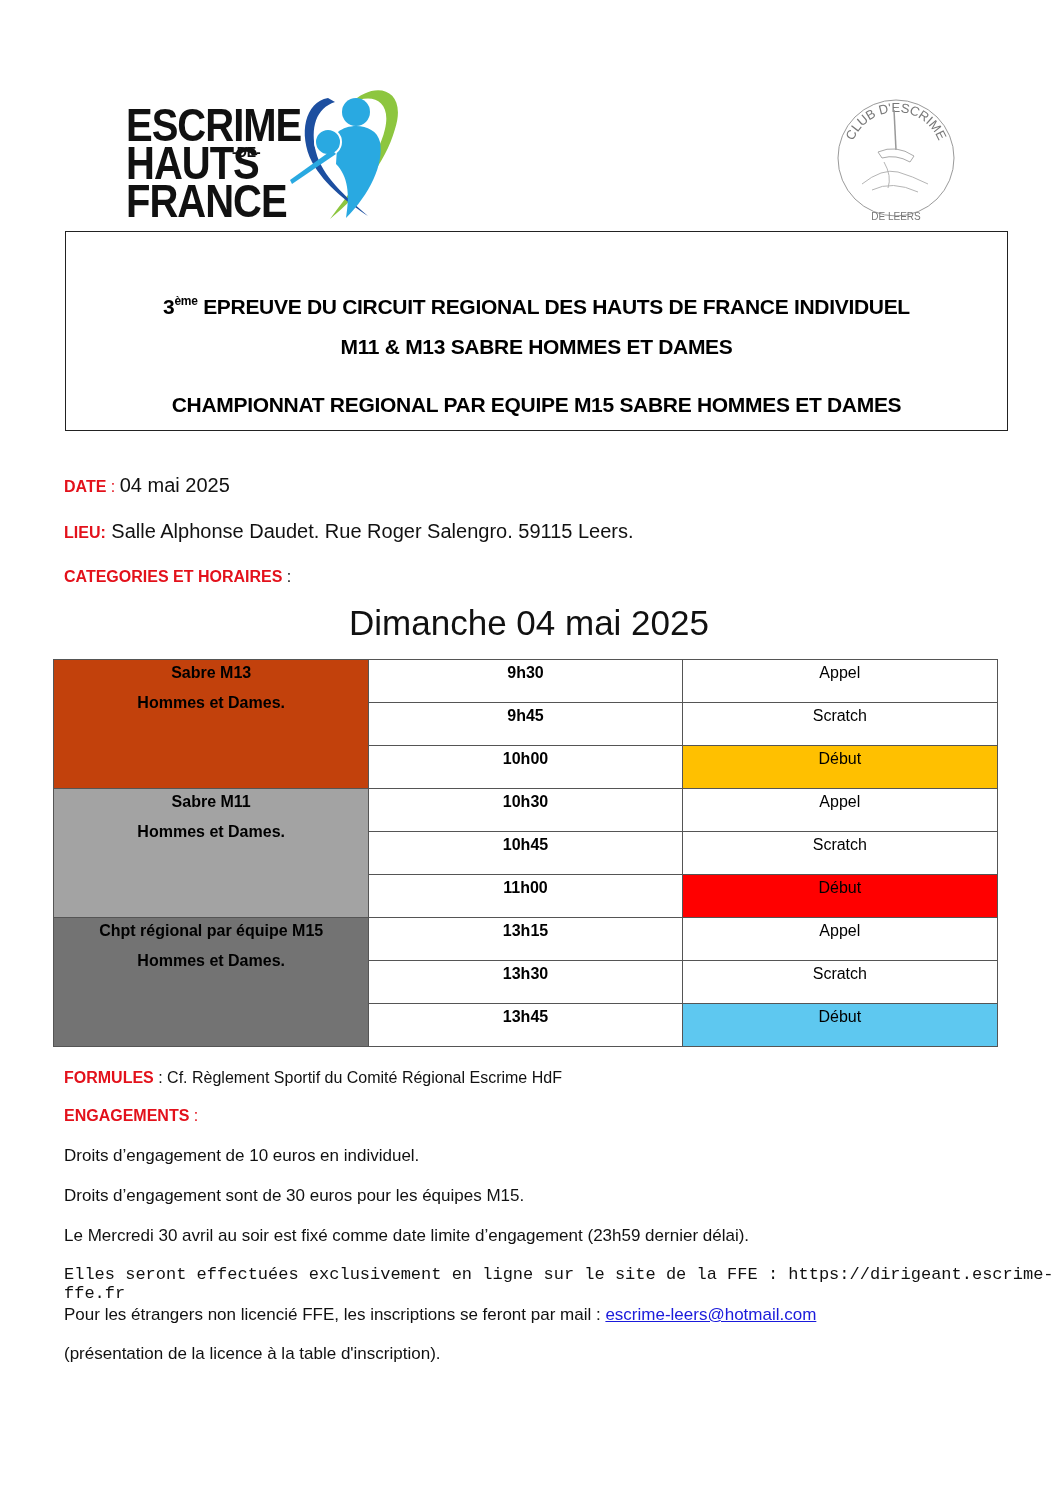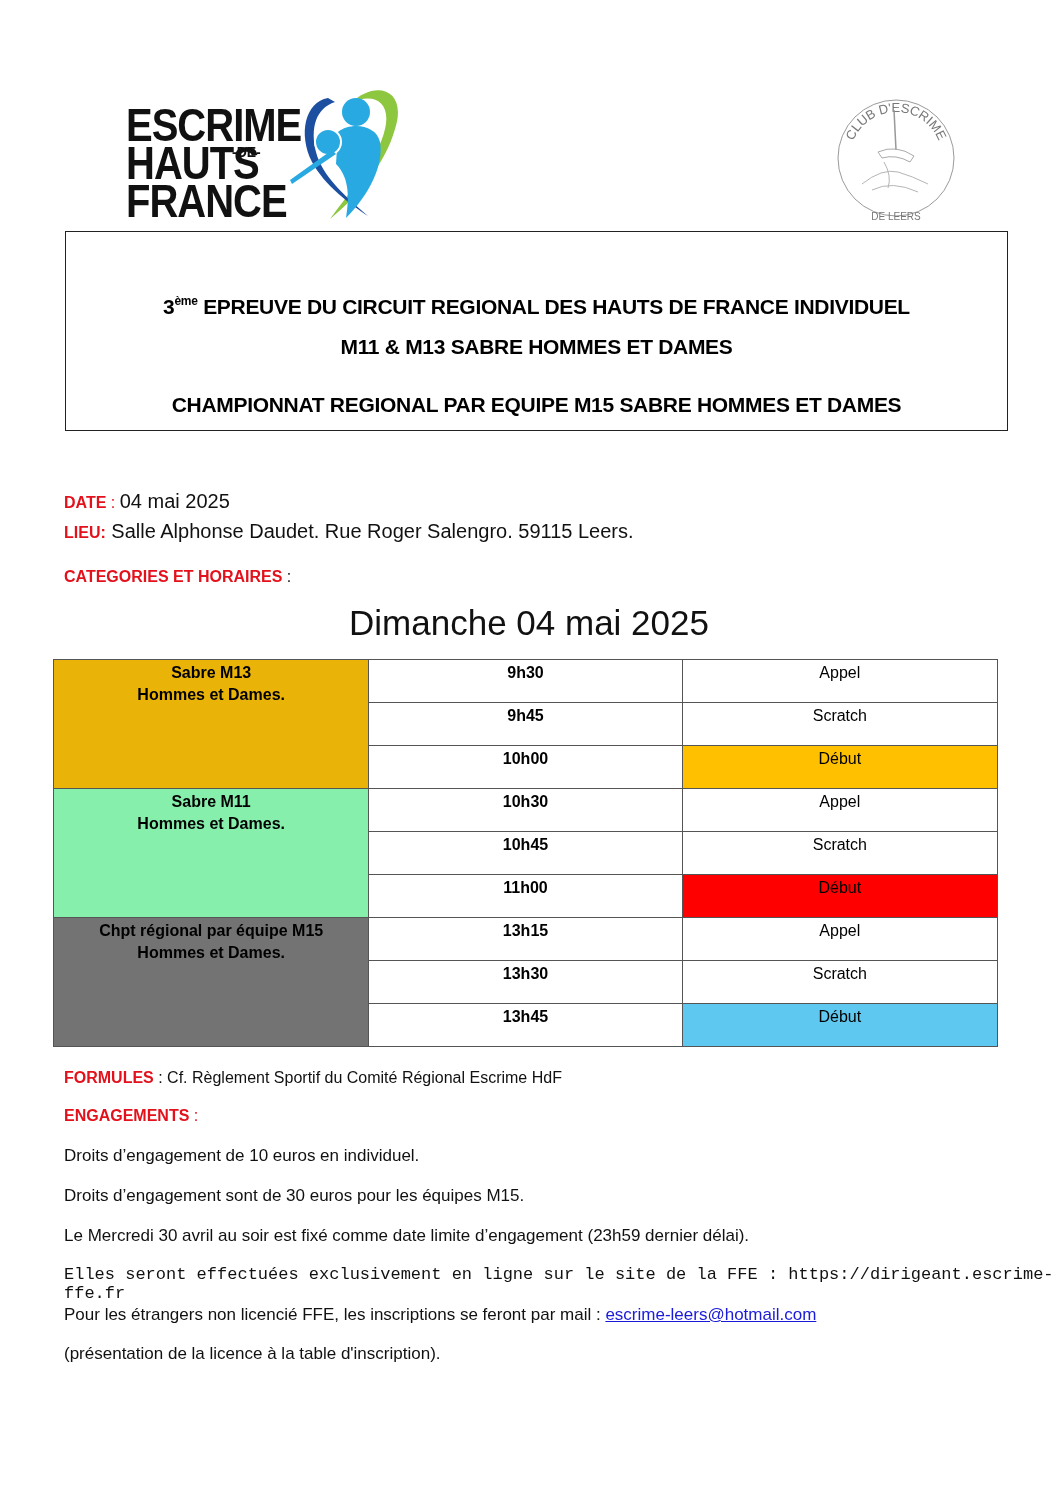--- a/index.html
+++ b/index.html
@@ -26,35 +26,35 @@
                 font-family: "Liberation Sans", sans-serif; font-weight: bold;
                 font-size: 21px; letter-spacing: -0.3px; }
   #title-l1 { top: 62px; }
   #title-l2 { top: 103px; }
   #title-l3 { top: 161px; }
   sup.ord { font-size: 12px; font-weight: bold; vertical-align: 9px; }
 
   
   .info { position: absolute; left: 64px; font-size: 20px; color: #111; }
   .lbl { color: #e3111b; font-weight: bold; font-size: 16px; }
-  #info-date { top: 474px; margin-top: 16px; }
+  #info-date { top: 474px; }
   #info-lieu { top: 520px; }
   #info-cat { top: 564px; }
 
   #day-heading { left: 0; width: 1058px; top: 603px; text-align: center; font-size: 35px; color: #111; }
 
   
   #schedule { left: 53px; top: 659px; width: 945px; border-collapse: collapse; }
   #schedule td { border: 1.5px solid #555; height: 38px; padding: 0; text-align: center;
                  vertical-align: top; font-size: 16px; }
   #schedule td.cat { width: 315px; font-weight: bold; font-size: 16px; }
   #schedule td.time { width: 313px; font-weight: bold; padding-top: 4px; }
   #schedule td.act { width: 315px; padding-top: 4px; }
   .cat-line1 { display: block; margin-top: 4px; }
-  .cat-line2 { display: block; margin-top: 4px; }
+  .cat-line2 { display: block; margin-top: 12px; }
 
   
   .para { position: absolute; left: 64px; font-size: 17px; color: #111; }
   #formules { top: 1068px; }
   #formules .val { font-family: "Liberation Sans", sans-serif; font-size: 16px; }
   #engagements { top: 1106px; }
   #line-1 { top: 1146px; }
   #line-2 { top: 1186px; }
   #line-3 { top: 1226px; }
   #line-4 { top: 1265px; font-family: Liberation Mono, monospace; }
@@ -106,38 +106,38 @@
 <div class="info" id="info-date"><span class="lbl">DATE</span><span class="lbl" style="font-weight:normal"> : </span><span>04 mai 2025</span></div>
 <div class="info" id="info-lieu"><span class="lbl">LIEU:</span><span> Salle Alphonse Daudet. Rue Roger Salengro. 59115 Leers.</span></div>
 <div class="info" id="info-cat"><span class="lbl">CATEGORIES ET HORAIRES</span><span style="font-size:16px"> :</span></div>
 
 <div id="day-heading" class="abs">Dimanche 04 mai 2025</div>
 
 <table id="schedule" class="abs">
   <tbody>
 
     <tr>
-      <td class="cat" rowspan="3" style="background:#eab308">
+      <td class="cat" rowspan="3" style="background:#c2410c">
         <span class="cat-line1">Sabre M13</span>
         <span class="cat-line2">Hommes et Dames.</span>
       </td>
       <td class="time">9h30</td>
       <td class="act">Appel</td>
     </tr>
     <tr>
       <td class="time">9h45</td>
       <td class="act">Scratch</td>
     </tr>
     <tr>
       <td class="time">10h00</td>
       <td class="act" style="background:#ffc000">Début</td>
     </tr>
 
     <tr>
-      <td class="cat" rowspan="3" style="background:#86efac">
+      <td class="cat" rowspan="3" style="background:#a3a3a3">
         <span class="cat-line1">Sabre M11</span>
         <span class="cat-line2">Hommes et Dames.</span>
       </td>
       <td class="time">10h30</td>
       <td class="act">Appel</td>
     </tr>
     <tr>
       <td class="time">10h45</td>
       <td class="act">Scratch</td>
     </tr>

